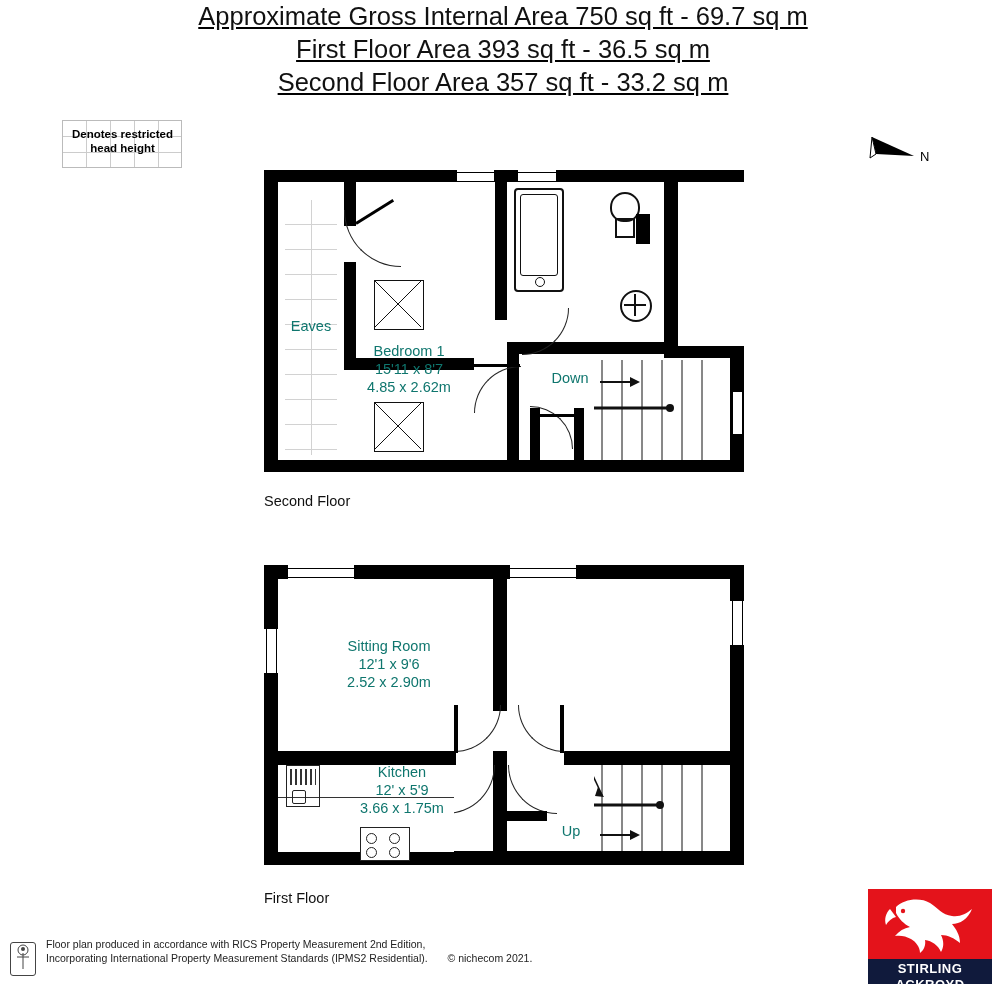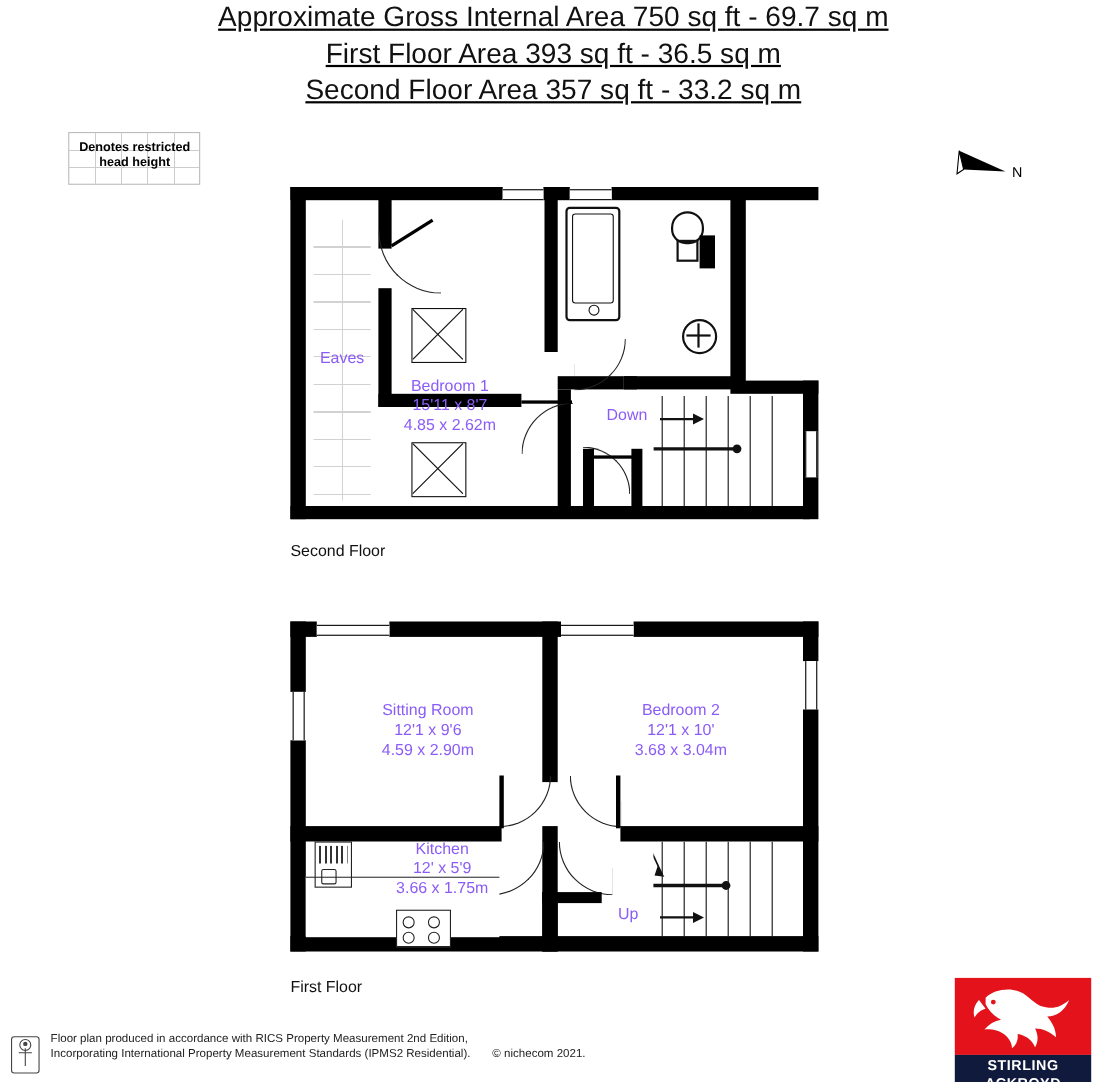--- a/index.html
+++ b/index.html
@@ -52,21 +52,21 @@
   #compass { left: 862px; top: 132px; width: 90px; height: 40px; }
 
   
   .wall { background: #000000; }
   .win  { background: #ffffff; border-top: 1px solid #000; border-bottom: 1px solid #000; }
   .win-v { background: #ffffff; border-left: 1px solid #000; border-right: 1px solid #000; }
   .label {
     text-align: center;
     font-size: 14.5px;
     line-height: 18px;
-    color: #8b5cf6;
+    color: #0f766e;
     white-space: nowrap;
   }
   .floor-caption {
     font-size: 14.5px;
     color: #111;
   }
 
   
   #footer-text {
     left: 46px; top: 938px; width: 560px;
@@ -287,28 +287,23 @@
     <svg width="40" height="12" viewBox="0 0 40 12">
         <line x1="0" y1="6" x2="30" y2="6" stroke="#111" stroke-width="2"></line>
         <polygon points="30,1 40,6 30,11" fill="#111"></polygon>
       </svg>
   </div>
   <div class="abs label" style="left:282px; top:257px; width:50px;">Up</div>
 
   <div class="abs label" style="left:40px; top:72px; width:170px;">
     <div>Sitting Room</div>
     <div>12'1 x 9'6</div>
-    <div>4.59 x 2.90m</div>
-  </div>
-
-  <div class="abs label" style="left:265px; top:72px; width:180px;">
-    <div>Bedroom 2</div>
-    <div>12'1 x 10'</div>
-    <div>3.68 x 3.04m</div>
-  </div>
+    <div>2.52 x 2.90m</div>
+  </div>
+
 
   <div class="abs label" style="left:53px; top:198px; width:170px;">
     <div>Kitchen</div>
     <div>12' x 5'9</div>
     <div>3.66 x 1.75m</div>
   </div>
 </div>
 
 <div class="abs floor-caption" style="left:264px; top:890px;">First Floor</div>
 

